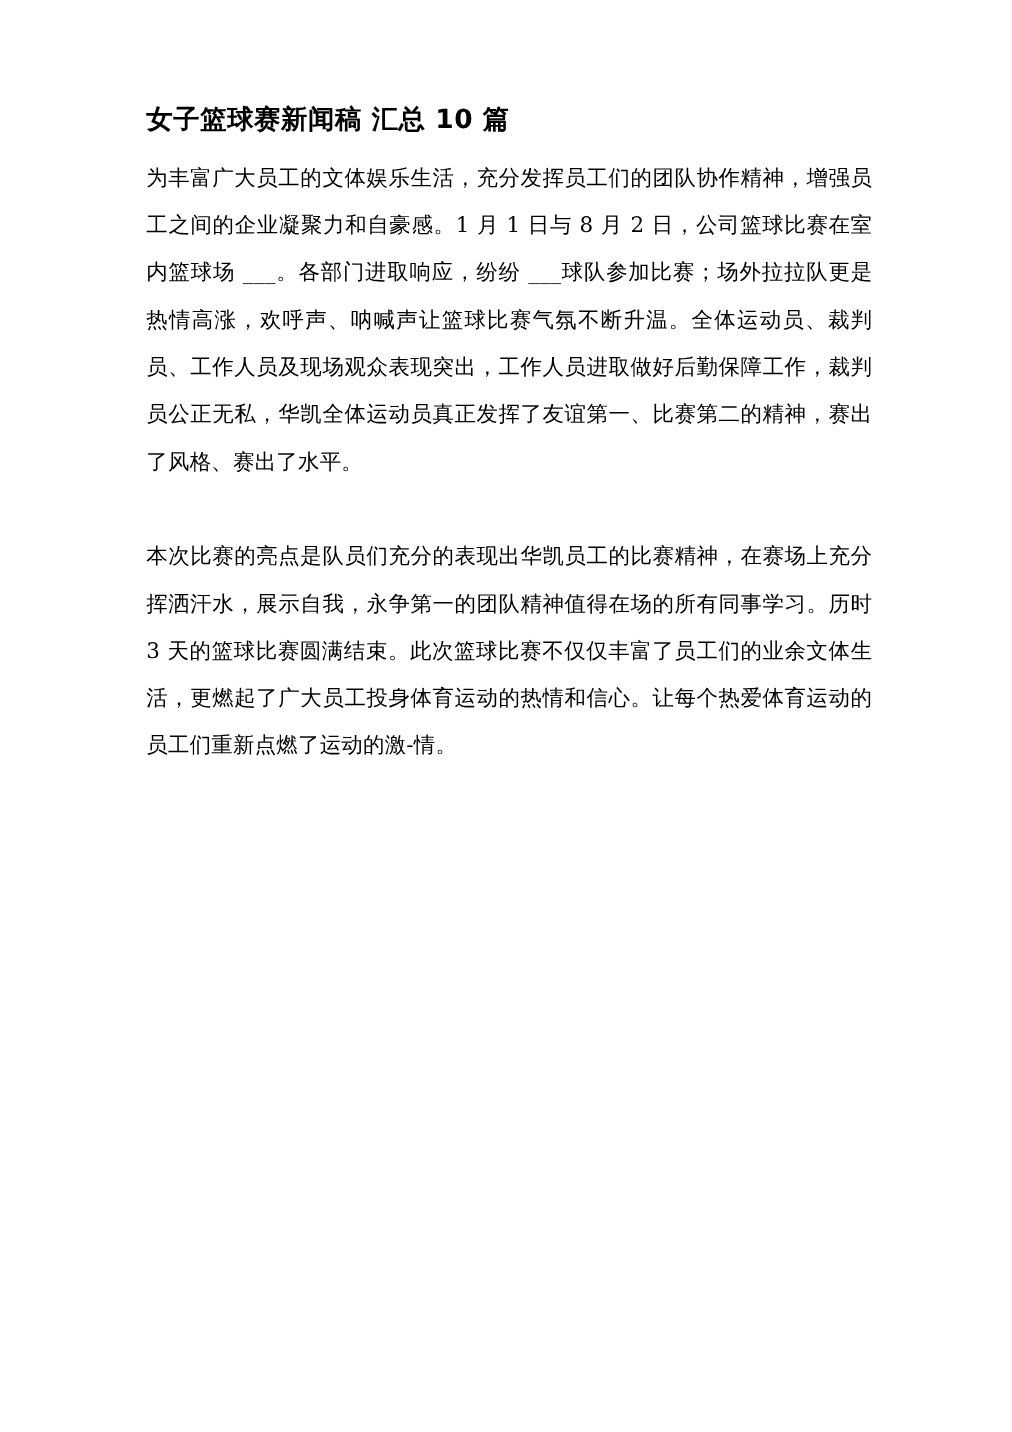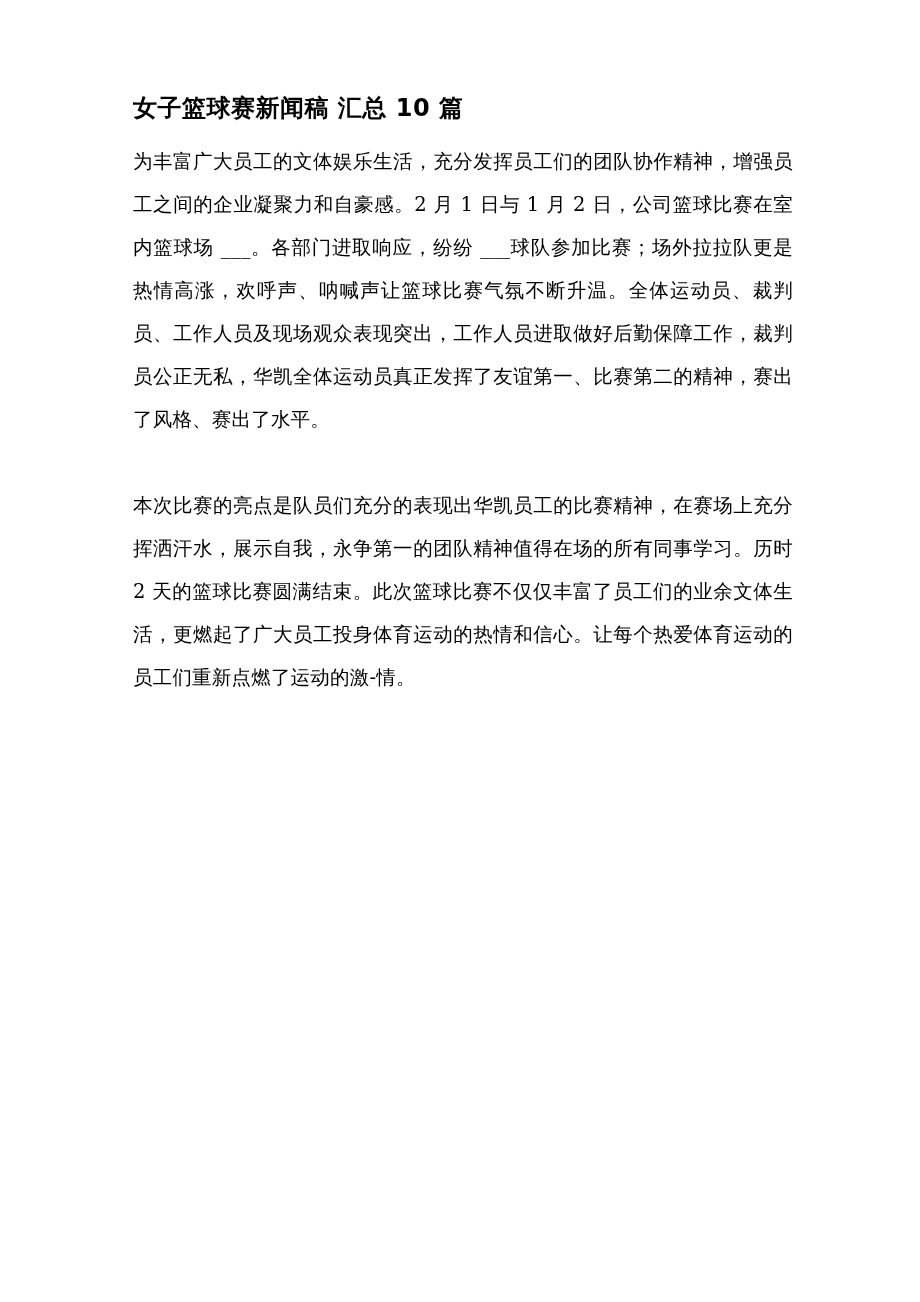--- a/index.html
+++ b/index.html
@@ -50,16 +50,16 @@
   .para + .para {
     margin-top: 43px;
   }
 </style>
 </head>
 <body>
 
 <div class="page">
   <div class="doc-body">
     <h1 class="doc-title">女子篮球赛新闻稿 汇总 10 篇</h1>
-    <p class="para">为丰富广大员工的文体娱乐生活，充分发挥员工们的团队协作精神，增强员工之间的企业凝聚力和自豪感。2 月 1 日与 1 月 2 日，公司篮球比赛在室内篮球场 ___。各部门进取响应，纷纷 ___球队参加比赛；场外拉拉队更是热情高涨，欢呼声、呐喊声让篮球比赛气氛不断升温。全体运动员、裁判员、工作人员及现场观众表现突出，工作人员进取做好后勤保障工作，裁判员公正无私，华凯全体运动员真正发挥了友谊第一、比赛第二的精神，赛出了风格、赛出了水平。</p>
-    <p class="para">本次比赛的亮点是队员们充分的表现出华凯员工的比赛精神，在赛场上充分挥洒汗水，展示自我，永争第一的团队精神值得在场的所有同事学习。历时 2 天的篮球比赛圆满结束。此次篮球比赛不仅仅丰富了员工们的业余文体生活，更燃起了广大员工投身体育运动的热情和信心。让每个热爱体育运动的员工们重新点燃了运动的激-情。</p>
+    <p class="para">为丰富广大员工的文体娱乐生活，充分发挥员工们的团队协作精神，增强员工之间的企业凝聚力和自豪感。1 月 1 日与 8 月 2 日，公司篮球比赛在室内篮球场 ___。各部门进取响应，纷纷 ___球队参加比赛；场外拉拉队更是热情高涨，欢呼声、呐喊声让篮球比赛气氛不断升温。全体运动员、裁判员、工作人员及现场观众表现突出，工作人员进取做好后勤保障工作，裁判员公正无私，华凯全体运动员真正发挥了友谊第一、比赛第二的精神，赛出了风格、赛出了水平。</p>
+    <p class="para">本次比赛的亮点是队员们充分的表现出华凯员工的比赛精神，在赛场上充分挥洒汗水，展示自我，永争第一的团队精神值得在场的所有同事学习。历时 3 天的篮球比赛圆满结束。此次篮球比赛不仅仅丰富了员工们的业余文体生活，更燃起了广大员工投身体育运动的热情和信心。让每个热爱体育运动的员工们重新点燃了运动的激-情。</p>
   </div>
 </div>
 
 </body></html>

